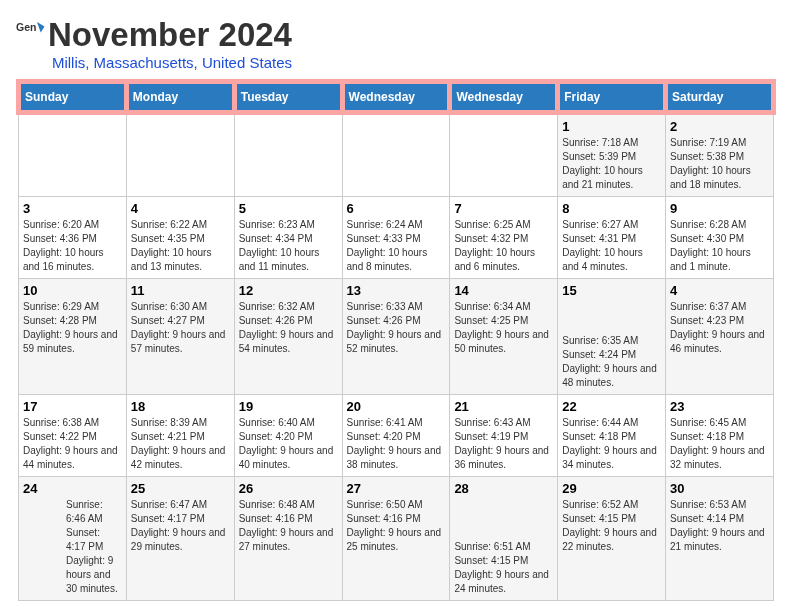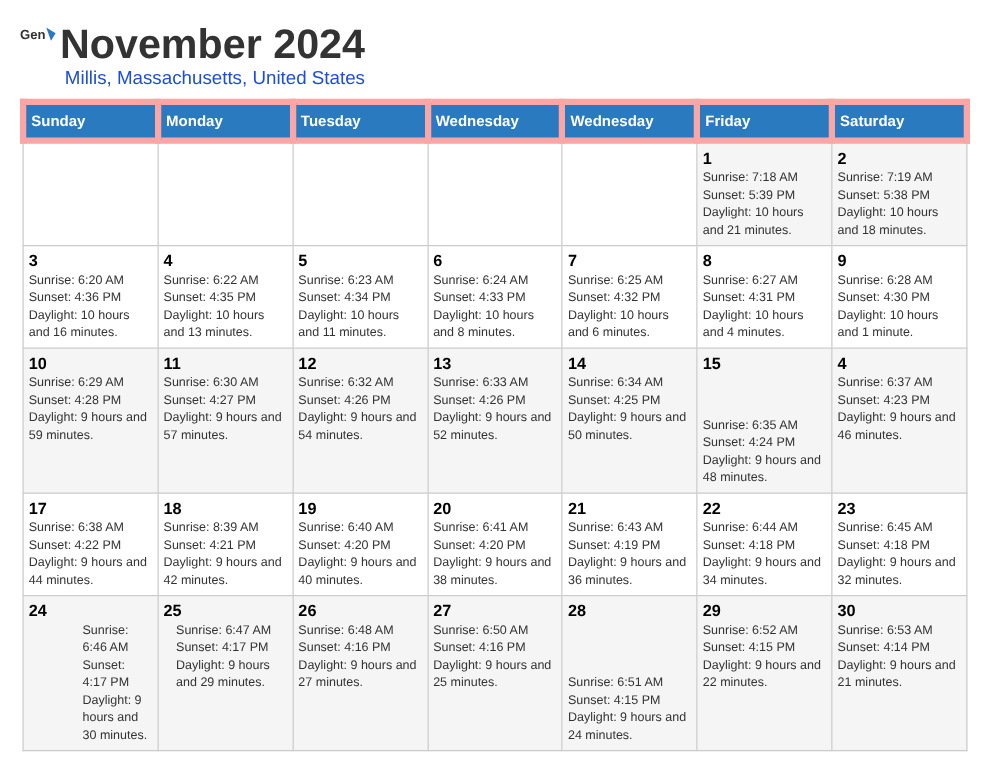--- a/index.html
+++ b/index.html
@@ -250,21 +250,21 @@
       </tr>
       <tr>
         <td>
           <span class="day-num">24</span>
           <div class="day-info" style="white-space: pre-line; margin-left: 43px;">Sunrise: 6:46 AM
 Sunset: 4:17 PM
 Daylight: 9 hours and 30 minutes.</div>
         </td>
         <td>
           <span class="day-num">25</span>
-          <div class="day-info" style="white-space: pre-line; margin-left: 10px;">Sunrise: 6:47 AM
+          <div class="day-info" style="white-space: pre-line;">Sunrise: 6:47 AM
 Sunset: 4:17 PM
 Daylight: 9 hours and 29 minutes.</div>
         </td>
         <td>
           <span class="day-num">26</span>
           <div class="day-info" style="white-space: pre-line;">Sunrise: 6:48 AM
 Sunset: 4:16 PM
 Daylight: 9 hours and 27 minutes.</div>
         </td>
         <td>

